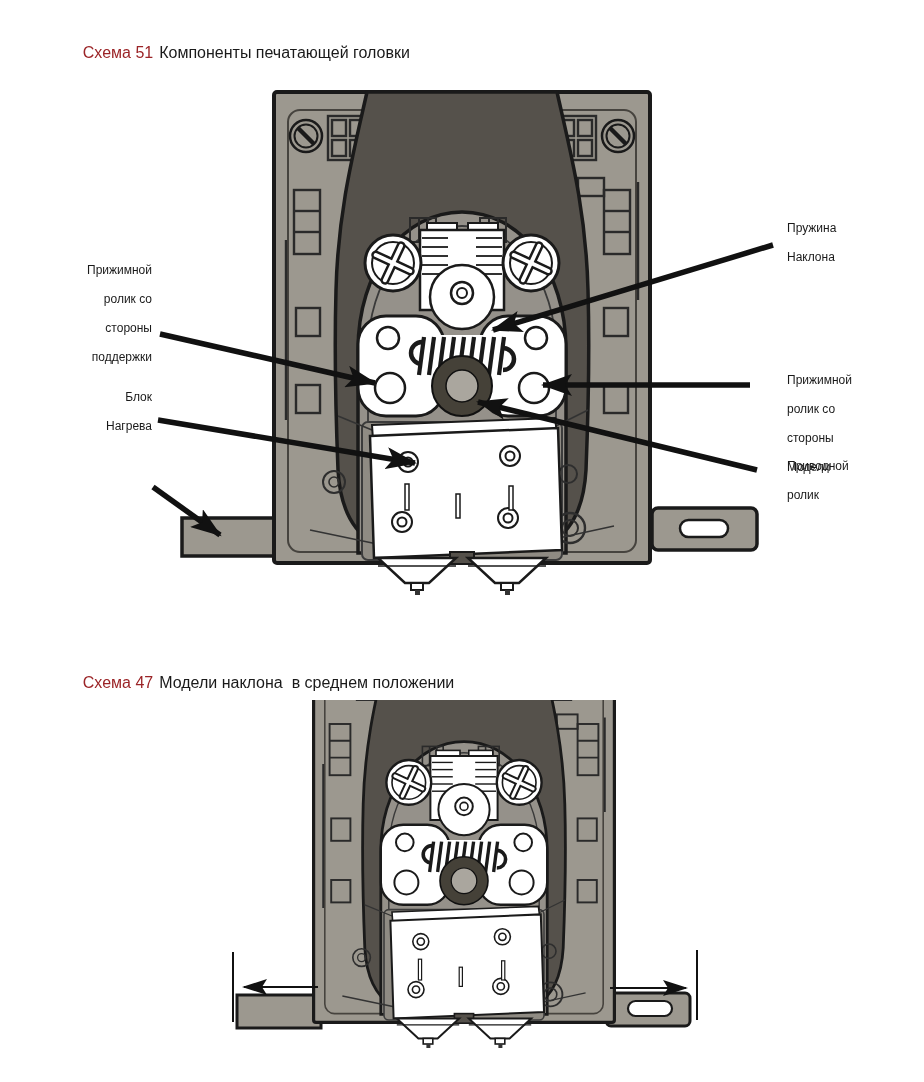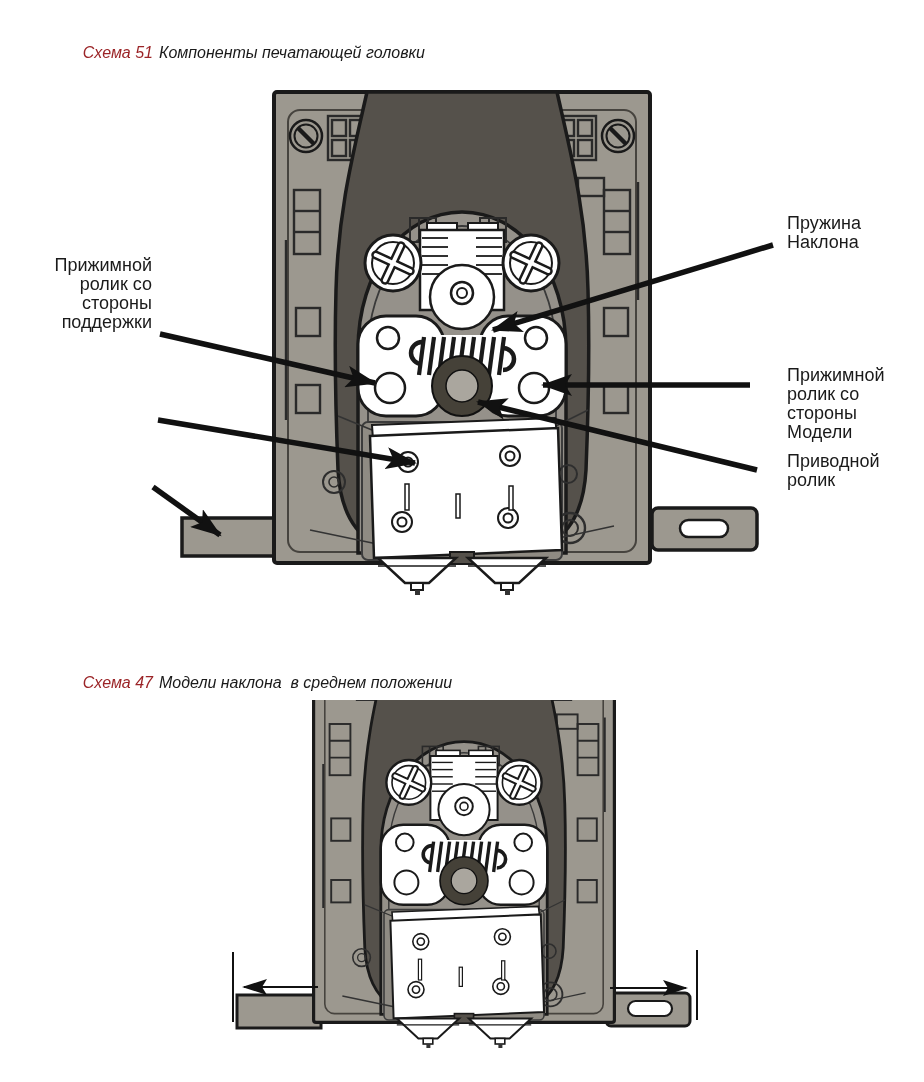--- a/index.html
+++ b/index.html
@@ -1,21 +1,21 @@
 <!DOCTYPE html>
 <html style="--caption_accent: #9b2427; --housing_gray: #9c988f; --strap_dark: #55514b; --line_black: #1a1a1a;"><head>
 <meta charset="utf-8">
 <style>
   html,body{margin:0;padding:0;background:#fff;}
   #page{position:relative;width:924px;height:1082px;background:#fff;overflow:hidden;
         font-family:"Liberation Sans", sans-serif;color:#1a1a1a;}
-  .caption{position:absolute;font-size:16px;white-space:pre-wrap;font-style:italic;}
+  .caption{position:absolute;font-size:16px;white-space:pre-wrap;}
   .cap-num{color:var(--caption_accent,#9b2427);}
   .cap-sep{display:inline-block;width:6px;}
-  .lbl{position:absolute;font-size:18px;line-height:19px;white-space:pre-line;}
+  .lbl{position:absolute;font-size:12px;line-height:29px;white-space:pre-line;}
   .lbl.r{text-align:right;}
   .lbl.l{text-align:left;}
   svg{position:absolute;display:block;}
   .house-fill{fill:var(--housing_gray,#9c988f);}
   .strap-fill{fill:var(--strap_dark,#55514b);}
   .blk{stroke:var(--line_black,#1a1a1a);}
 </style>
 </head>
 <body>
 
@@ -243,20 +243,22 @@
       <line x1="13" y1="402" x2="80" y2="450" marker-end="url(#ah)"></line>
     </g>
   </svg>
 
   <div class="lbl r" style="left:20px;top:256px;width:132px;">Прижимной
 ролик со
 стороны
 поддержки</div>
   <div class="lbl l" style="left:787px;top:214px;width:125px;">Пружина
 Наклона</div>
+  <div class="lbl r" style="left:20px;top:383px;width:132px;">Блок
+Нагрева</div>
   <div class="lbl l" style="left:787px;top:366px;width:135px;">Прижимной
 ролик со
 стороны
 Модели</div>
   <div class="lbl l" style="left:787px;top:452px;width:135px;">Приводной
 ролик</div>
 
   <div class="caption" style="left:65px;top:656px;">
     <span class="cap-num">Схема 47</span><span class="cap-sep"></span><span>Модели наклона  в среднем положении</span>
   </div>

